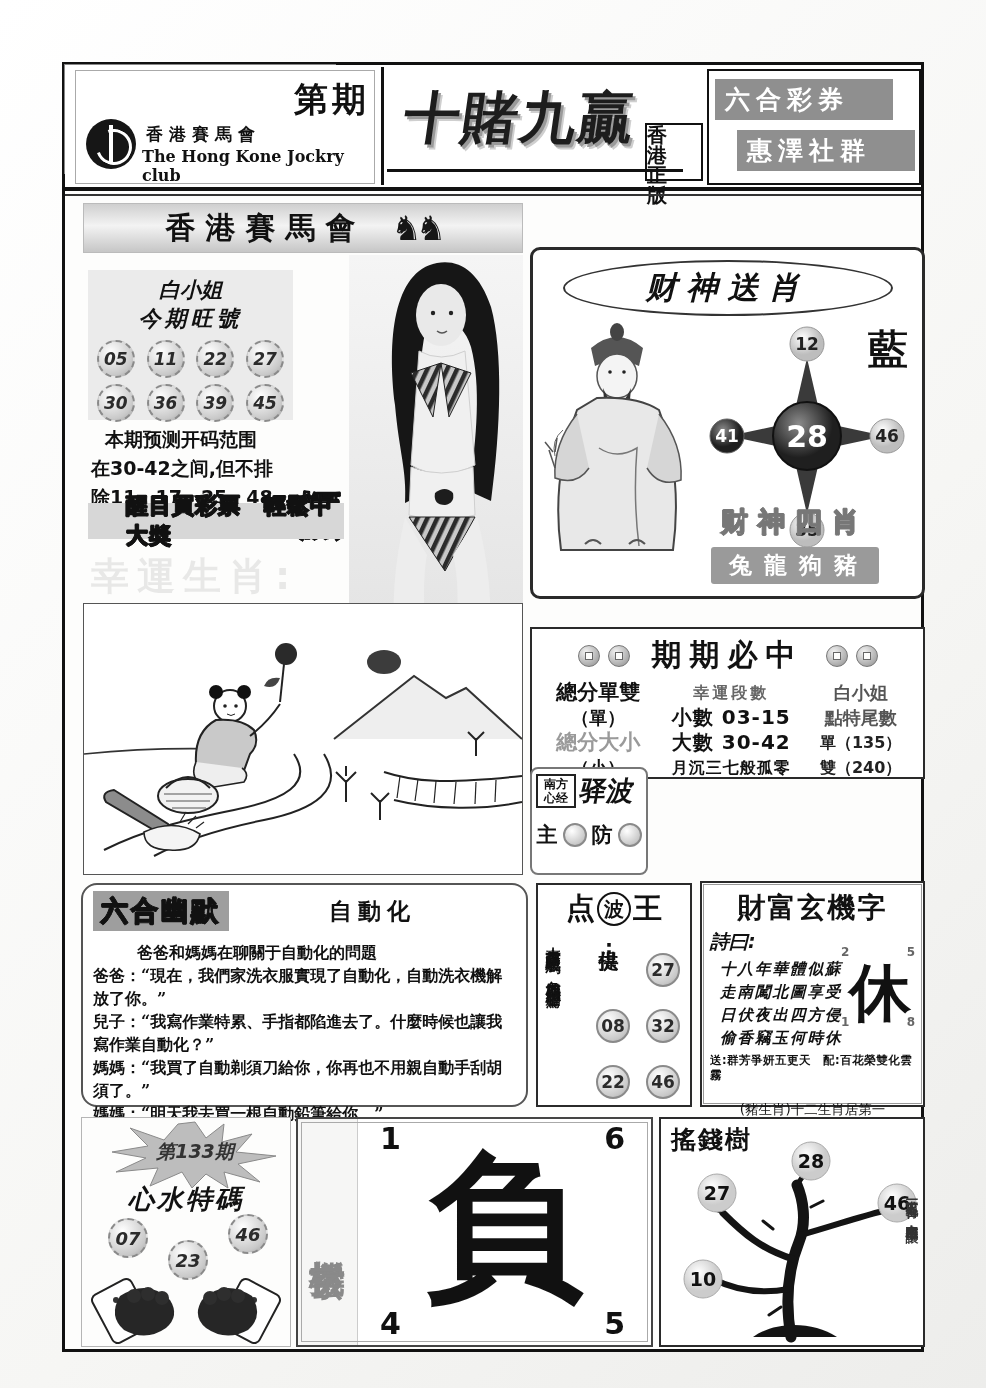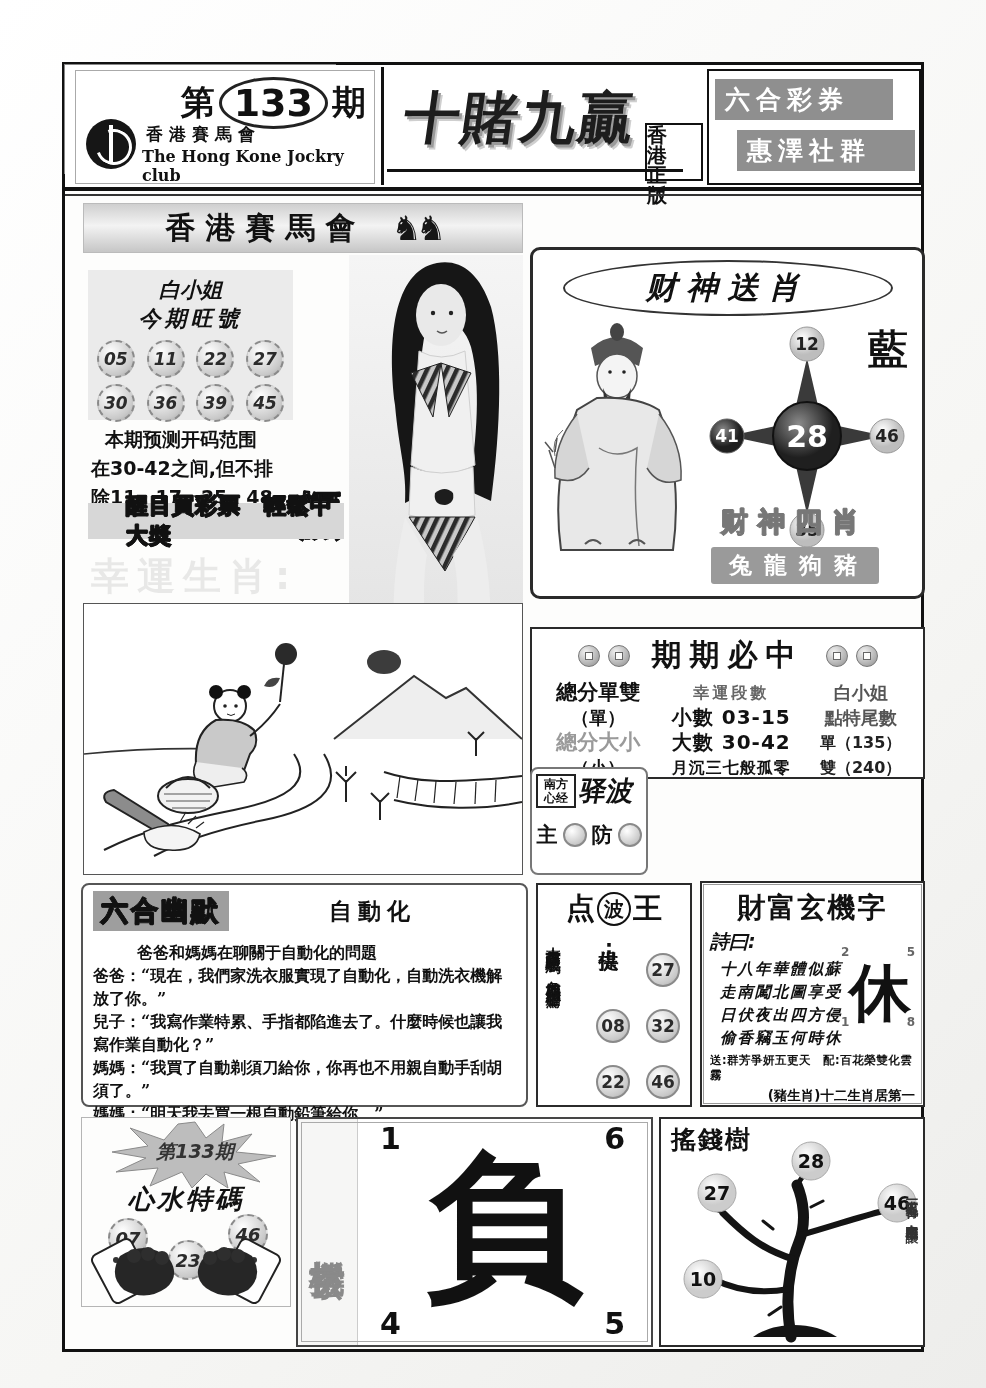--- a/index.html
+++ b/index.html
@@ -133,21 +133,21 @@
   #nanfang .b { width:24px; height:24px; }
 
   #winpoem { left:590px; top:702px; width:270px; height:108px;
       border:7px solid #b9b9b9; outline:1px solid #888; background:#fff;
       display:flex; align-items:center; gap:8px; padding:6px; }
   #winpoem .tag { border:2px dashed #222; padding:6px 6px; text-align:center; font-size:16px; font-weight:900;
       line-height:22px; font-family:"DejaVu Serif","Liberation Serif",serif; }
   #winpoem .lines { font-size:21px; font-weight:900; line-height:34px; letter-spacing:1px; }
 
   
-  #humor { left:16px; top:818px; width:447px; height:224px; border-radius:8px; border-color:#555; padding:6px 10px; }
+  #humor { left:16px; top:818px; width:447px; height:224px; border-radius:16px; border-color:#555; padding:6px 10px; }
   #humor .head { display:flex; align-items:center; }
   #humor .htitle { background:#9e9e9e; padding:2px 8px; font-size:27px; font-weight:900; letter-spacing:3px; }
   #humor .hsub { flex:1; text-align:center; font-size:23px; font-weight:600; letter-spacing:6px; }
   #humor .body { margin-top:10px; font-size:16px; line-height:23px; font-weight:600;
       font-family:"DejaVu Serif","Liberation Serif",serif; }
   #humor .intro { padding-left:44px; }
 
   
   #dianbo { left:471px; top:818px; width:156px; height:224px; padding:4px 6px; }
   #dianbo .t { display:flex; align-items:center; justify-content:center; gap:2px; }
@@ -171,24 +171,24 @@
   #caifu .shiyue { font-size:19px; font-weight:900; font-style:italic; margin-top:2px; }
   #caifu .poem { margin:2px 0 0 10px; font-size:15.5px; font-weight:700; line-height:23px; letter-spacing:2px;
       font-family:"DejaVu Serif","Liberation Serif",serif; font-style:italic; }
   #caifu .bigzone { position:absolute; right:8px; top:62px; width:74px; height:84px; }
   #caifu .big { font-size:62px; font-weight:900; position:absolute; left:8px; top:6px;
       font-family:"DejaVu Serif","Liberation Serif",serif; }
   #caifu .cnum { position:absolute; font-size:12px; font-weight:700; color:#666; }
   #caifu .c0 { left:0; top:0; } #caifu .c1 { right:0; top:0; }
   #caifu .c2 { left:0; bottom:0; } #caifu .c3 { right:0; bottom:0; }
   #caifu .song { margin-top:4px; font-size:11.5px; font-weight:900; letter-spacing:0.5px; }
-  #caifu .zod { text-align:right; font-size:13.5px; font-weight:700; margin-top:4px; }
-
-  
-  #xinshui { left:16px; top:1052px; width:210px; height:190px; border:1px solid #b5b5b5; position:absolute; background:#fdfdfc; }
+  #caifu .zod { text-align:center; font-size:13.5px; font-weight:400; margin-top:18px; }
+
+  
+  #xinshui { left:16px; top:1052px; width:210px; height:230px; border:1px solid #b5b5b5; position:absolute; background:#fdfdfc; }
   #xinshui .t { position:absolute; left:0; top:64px; width:100%; text-align:center; font-size:26px; font-weight:900;
       letter-spacing:3px; font-family:"DejaVu Serif","Liberation Serif",serif; font-style:italic; }
   #xinshui .ball { position:absolute; width:40px; height:40px; font-size:18px; font-style:italic; border-style:dashed; }
   #xinshui .n0 { left:26px; top:100px; }
   #xinshui .n1 { left:86px; top:122px; }
   #xinshui .n2 { left:146px; top:96px; }
 
   
   #zhezi { left:231px; top:1052px; width:357px; height:230px; border-color:#444; display:flex; }
   #zhezi::before { content:""; position:absolute; inset:3px; border:1px solid #aaa; pointer-events:none; }
@@ -211,21 +211,20 @@
 </style>
 </head>
 <body>
 
 <div id="frame">
 
   <div id="header">
     <div class="h-left">
       <div class="issue-line">
         <span class="issue-pre">第</span>
-        <span class="issue-num">133</span>
         <span class="issue-suf">期</span>
       </div>
       <div class="club-logo"></div>
       <div class="club-cn">香港賽馬會</div>
       <div class="club-en serif">The Hong Kone Jockry club</div>
     </div>
     <div class="h-divider"></div>
     <div class="mast-title serif">十賭九贏</div>
     <div class="mast-underline"></div>
     <div class="mast-badge">香港正版</div>

